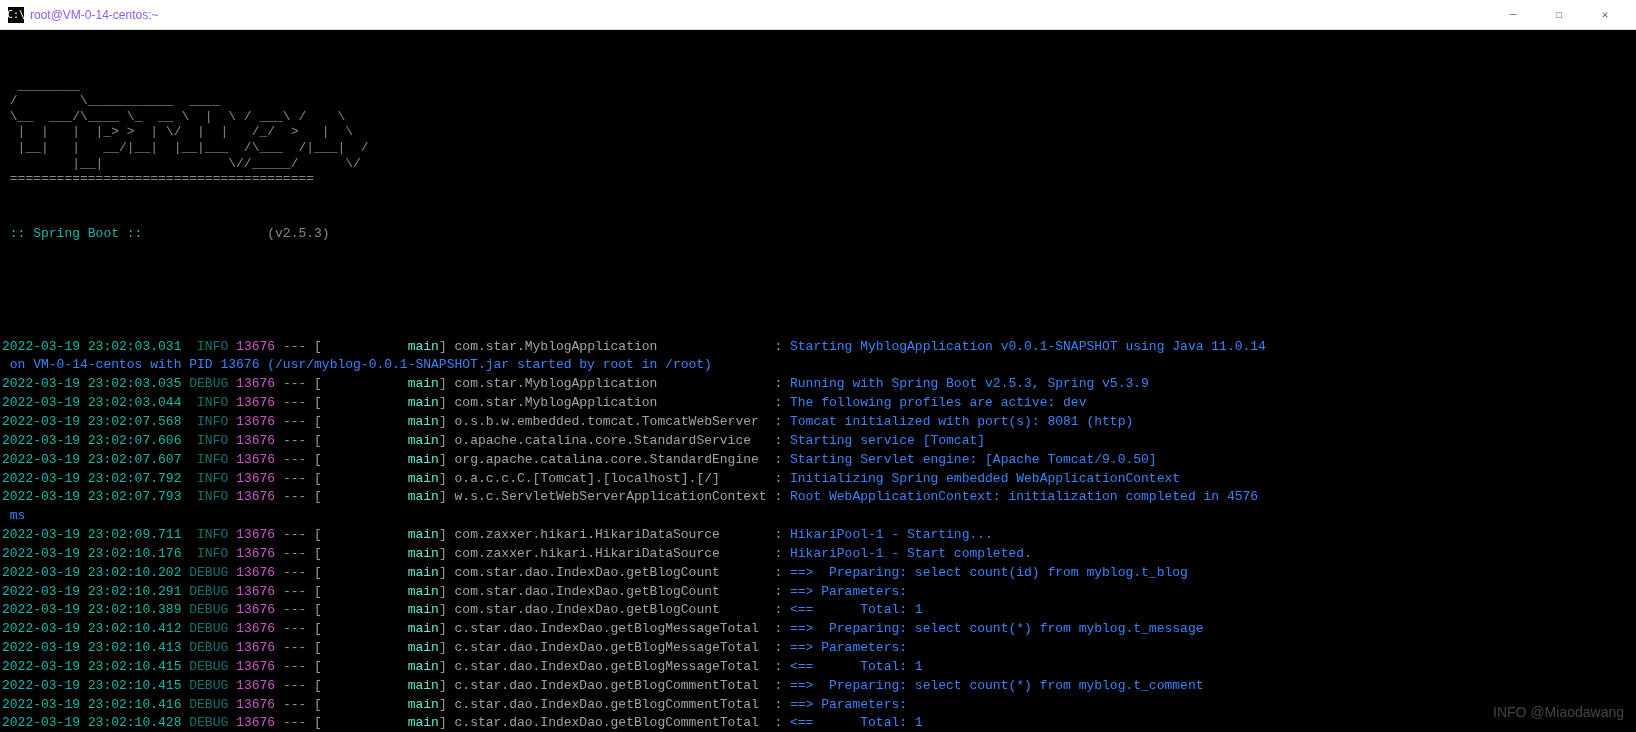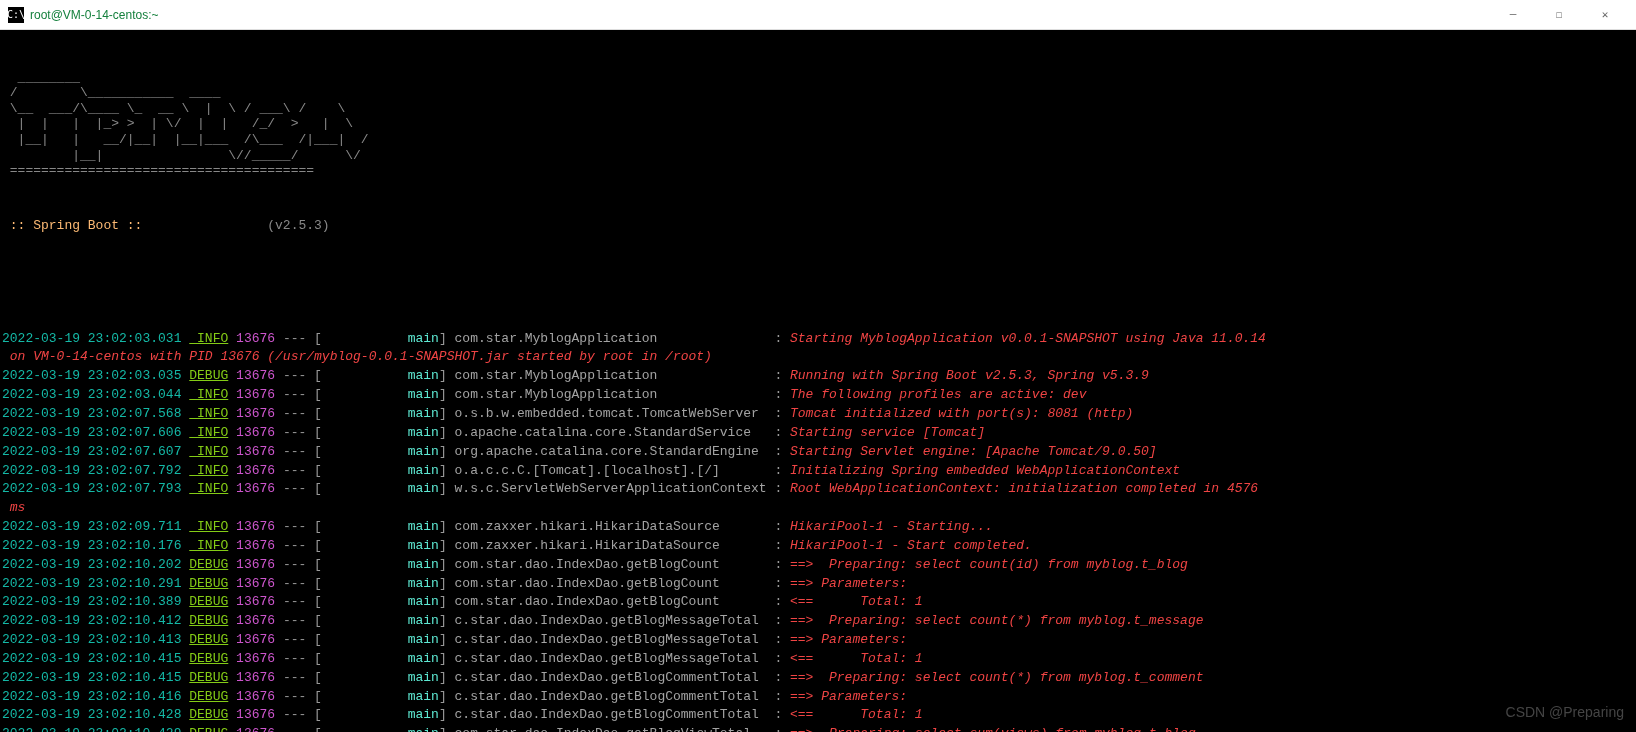--- a/index.html
+++ b/index.html
@@ -37,41 +37,41 @@
       align-items: center;
       justify-content: center;
       font-size: 10px;
       background: #000;
       color: #fff;
       font-family: monospace;
     }
     .titlebar-text {
       flex: 1;
       font-size: 12px;
-      color: #15803d;
+      color: #8b5cf6;
       font-family: 'Segoe UI', Arial, sans-serif;
     }
     .titlebar-controls {
       display: flex;
       gap: 0;
     }
     .titlebar-btn {
       width: 46px;
       height: 30px;
       display: flex;
       align-items: center;
       justify-content: center;
       color: #666;
       font-size: 11px;
       cursor: pointer;
     }
     .terminal {
       flex: 1;
       background: #000;
-      padding: 2px 2px;
+      padding: 10px 2px;
       overflow-y: auto;
       position: relative;
       white-space: pre;
       line-height: 1.45;
     }
     .terminal::-webkit-scrollbar {
       width: 16px;
     }
     .terminal::-webkit-scrollbar-track {
       background: #2a2a2a;
@@ -81,32 +81,32 @@
     }
     .ascii-art {
       color: #888;
       font-size: 13px;
       line-height: 1.2;
     }
     .spring-line {
       color: #888;
     }
     .spring-boot-label {
-      color: #fdba74;
+      color: #14b8a6;
     }
     .log-line {
       white-space: pre;
     }
     .c-ts { color: #14b8a6; }
-    .c-info { color: #84cc16; text-decoration: underline; }
+    .c-info { color: #0f766e; }
     .c-pid { color: #c5c; }
     .c-sep { color: #999; }
     .c-thread { color: #5eead4; }
     .c-logger { color: #a3a3a3; }
-    .c-msg { color: #ef4444; font-style: italic; }
+    .c-msg { color: #3b82f6; }
     .watermark {
       position: absolute;
       right: 12px;
       bottom: 10px;
       color: #888;
       font-size: 14px;
       font-family: Arial, sans-serif;
       opacity: 0.5;
     }
   </style>
@@ -129,15 +129,15 @@
  /        \___________  ____
  \__  ___/\____ \_  __ \  |  \ / ___\ /    \
   |  |   |  |_&gt; &gt;  | \/  |  |   /_/  &gt;   |  \
   |__|   |   __/|__|  |__|___  /\___  /|___|  /
          |__|                \//_____/      \/
  =======================================</div>
     <div class="spring-line"><span class="spring-boot-label"> :: Spring Boot :: </span>               <span>(v2.5.3)</span></div>
     <div> </div>
     <div id="log-container"><div class="log-line"><span class="c-ts">2022-03-19 23:02:03.031</span> <span class="c-info"> INFO</span> <span class="c-pid">13676</span><span class="c-sep"> --- [</span><span class="c-thread">           main</span><span class="c-sep">] </span><span class="c-logger">com.star.MyblogApplication              </span><span class="c-sep"> : </span><span class="c-msg">Starting MyblogApplication v0.0.1-SNAPSHOT using Java 11.0.14</span></div><div class="log-line"><span class="c-msg"> on VM-0-14-centos with PID 13676 (/usr/myblog-0.0.1-SNAPSHOT.jar started by root in /root)</span></div><div class="log-line"><span class="c-ts">2022-03-19 23:02:03.035</span> <span class="c-info">DEBUG</span> <span class="c-pid">13676</span><span class="c-sep"> --- [</span><span class="c-thread">           main</span><span class="c-sep">] </span><span class="c-logger">com.star.MyblogApplication              </span><span class="c-sep"> : </span><span class="c-msg">Running with Spring Boot v2.5.3, Spring v5.3.9</span></div><div class="log-line"><span class="c-ts">2022-03-19 23:02:03.044</span> <span class="c-info"> INFO</span> <span class="c-pid">13676</span><span class="c-sep"> --- [</span><span class="c-thread">           main</span><span class="c-sep">] </span><span class="c-logger">com.star.MyblogApplication              </span><span class="c-sep"> : </span><span class="c-msg">The following profiles are active: dev</span></div><div class="log-line"><span class="c-ts">2022-03-19 23:02:07.568</span> <span class="c-info"> INFO</span> <span class="c-pid">13676</span><span class="c-sep"> --- [</span><span class="c-thread">           main</span><span class="c-sep">] </span><span class="c-logger">o.s.b.w.embedded.tomcat.TomcatWebServer </span><span class="c-sep"> : </span><span class="c-msg">Tomcat initialized with port(s): 8081 (http)</span></div><div class="log-line"><span class="c-ts">2022-03-19 23:02:07.606</span> <span class="c-info"> INFO</span> <span class="c-pid">13676</span><span class="c-sep"> --- [</span><span class="c-thread">           main</span><span class="c-sep">] </span><span class="c-logger">o.apache.catalina.core.StandardService  </span><span class="c-sep"> : </span><span class="c-msg">Starting service [Tomcat]</span></div><div class="log-line"><span class="c-ts">2022-03-19 23:02:07.607</span> <span class="c-info"> INFO</span> <span class="c-pid">13676</span><span class="c-sep"> --- [</span><span class="c-thread">           main</span><span class="c-sep">] </span><span class="c-logger">org.apache.catalina.core.StandardEngine </span><span class="c-sep"> : </span><span class="c-msg">Starting Servlet engine: [Apache Tomcat/9.0.50]</span></div><div class="log-line"><span class="c-ts">2022-03-19 23:02:07.792</span> <span class="c-info"> INFO</span> <span class="c-pid">13676</span><span class="c-sep"> --- [</span><span class="c-thread">           main</span><span class="c-sep">] </span><span class="c-logger">o.a.c.c.C.[Tomcat].[localhost].[/]      </span><span class="c-sep"> : </span><span class="c-msg">Initializing Spring embedded WebApplicationContext</span></div><div class="log-line"><span class="c-ts">2022-03-19 23:02:07.793</span> <span class="c-info"> INFO</span> <span class="c-pid">13676</span><span class="c-sep"> --- [</span><span class="c-thread">           main</span><span class="c-sep">] </span><span class="c-logger">w.s.c.ServletWebServerApplicationContext</span><span class="c-sep"> : </span><span class="c-msg">Root WebApplicationContext: initialization completed in 4576</span></div><div class="log-line"><span class="c-msg"> ms</span></div><div class="log-line"><span class="c-ts">2022-03-19 23:02:09.711</span> <span class="c-info"> INFO</span> <span class="c-pid">13676</span><span class="c-sep"> --- [</span><span class="c-thread">           main</span><span class="c-sep">] </span><span class="c-logger">com.zaxxer.hikari.HikariDataSource      </span><span class="c-sep"> : </span><span class="c-msg">HikariPool-1 - Starting...</span></div><div class="log-line"><span class="c-ts">2022-03-19 23:02:10.176</span> <span class="c-info"> INFO</span> <span class="c-pid">13676</span><span class="c-sep"> --- [</span><span class="c-thread">           main</span><span class="c-sep">] </span><span class="c-logger">com.zaxxer.hikari.HikariDataSource      </span><span class="c-sep"> : </span><span class="c-msg">HikariPool-1 - Start completed.</span></div><div class="log-line"><span class="c-ts">2022-03-19 23:02:10.202</span> <span class="c-info">DEBUG</span> <span class="c-pid">13676</span><span class="c-sep"> --- [</span><span class="c-thread">           main</span><span class="c-sep">] </span><span class="c-logger">com.star.dao.IndexDao.getBlogCount      </span><span class="c-sep"> : </span><span class="c-msg">==&gt;  Preparing: select count(id) from myblog.t_blog</span></div><div class="log-line"><span class="c-ts">2022-03-19 23:02:10.291</span> <span class="c-info">DEBUG</span> <span class="c-pid">13676</span><span class="c-sep"> --- [</span><span class="c-thread">           main</span><span class="c-sep">] </span><span class="c-logger">com.star.dao.IndexDao.getBlogCount      </span><span class="c-sep"> : </span><span class="c-msg">==&gt; Parameters:</span></div><div class="log-line"><span class="c-ts">2022-03-19 23:02:10.389</span> <span class="c-info">DEBUG</span> <span class="c-pid">13676</span><span class="c-sep"> --- [</span><span class="c-thread">           main</span><span class="c-sep">] </span><span class="c-logger">com.star.dao.IndexDao.getBlogCount      </span><span class="c-sep"> : </span><span class="c-msg">&lt;==      Total: 1</span></div><div class="log-line"><span class="c-ts">2022-03-19 23:02:10.412</span> <span class="c-info">DEBUG</span> <span class="c-pid">13676</span><span class="c-sep"> --- [</span><span class="c-thread">           main</span><span class="c-sep">] </span><span class="c-logger">c.star.dao.IndexDao.getBlogMessageTotal </span><span class="c-sep"> : </span><span class="c-msg">==&gt;  Preparing: select count(*) from myblog.t_message</span></div><div class="log-line"><span class="c-ts">2022-03-19 23:02:10.413</span> <span class="c-info">DEBUG</span> <span class="c-pid">13676</span><span class="c-sep"> --- [</span><span class="c-thread">           main</span><span class="c-sep">] </span><span class="c-logger">c.star.dao.IndexDao.getBlogMessageTotal </span><span class="c-sep"> : </span><span class="c-msg">==&gt; Parameters:</span></div><div class="log-line"><span class="c-ts">2022-03-19 23:02:10.415</span> <span class="c-info">DEBUG</span> <span class="c-pid">13676</span><span class="c-sep"> --- [</span><span class="c-thread">           main</span><span class="c-sep">] </span><span class="c-logger">c.star.dao.IndexDao.getBlogMessageTotal </span><span class="c-sep"> : </span><span class="c-msg">&lt;==      Total: 1</span></div><div class="log-line"><span class="c-ts">2022-03-19 23:02:10.415</span> <span class="c-info">DEBUG</span> <span class="c-pid">13676</span><span class="c-sep"> --- [</span><span class="c-thread">           main</span><span class="c-sep">] </span><span class="c-logger">c.star.dao.IndexDao.getBlogCommentTotal </span><span class="c-sep"> : </span><span class="c-msg">==&gt;  Preparing: select count(*) from myblog.t_comment</span></div><div class="log-line"><span class="c-ts">2022-03-19 23:02:10.416</span> <span class="c-info">DEBUG</span> <span class="c-pid">13676</span><span class="c-sep"> --- [</span><span class="c-thread">           main</span><span class="c-sep">] </span><span class="c-logger">c.star.dao.IndexDao.getBlogCommentTotal </span><span class="c-sep"> : </span><span class="c-msg">==&gt; Parameters:</span></div><div class="log-line"><span class="c-ts">2022-03-19 23:02:10.428</span> <span class="c-info">DEBUG</span> <span class="c-pid">13676</span><span class="c-sep"> --- [</span><span class="c-thread">           main</span><span class="c-sep">] </span><span class="c-logger">c.star.dao.IndexDao.getBlogCommentTotal </span><span class="c-sep"> : </span><span class="c-msg">&lt;==      Total: 1</span></div><div class="log-line"><span class="c-ts">2022-03-19 23:02:10.429</span> <span class="c-info">DEBUG</span> <span class="c-pid">13676</span><span class="c-sep"> --- [</span><span class="c-thread">           main</span><span class="c-sep">] </span><span class="c-logger">com.star.dao.IndexDao.getBlogViewTotal  </span><span class="c-sep"> : </span><span class="c-msg">==&gt;  Preparing: select sum(views) from myblog.t_blog</span></div></div>
 
-    <div class="watermark">CSDN @Preparing</div>
+    <div class="watermark">INFO @Miaodawang</div>
   </div>
 </div>
 
 </body></html>

